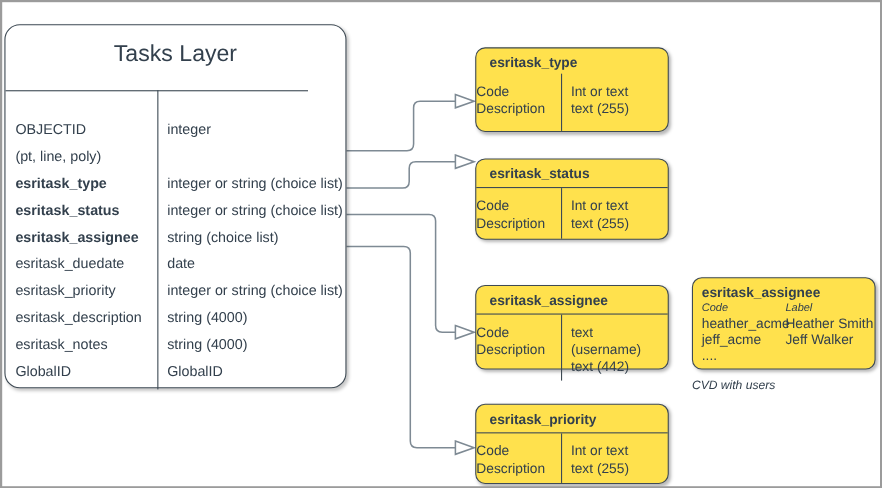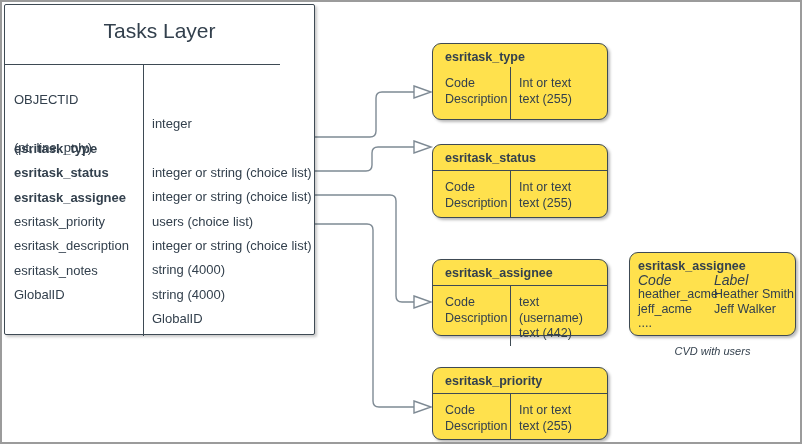--- a/index.html
+++ b/index.html
@@ -16,25 +16,25 @@
     border: 2px solid #9b9b9b;
     overflow: hidden;
   }
   .wires {
     position: absolute; left: 0; top: 0; width: 802px; height: 444px;
     z-index: 1;
   }
 
   
   .main-table {
-    position: absolute; left: 2px; top: 2px;
+    position: absolute; left: 2px; top: 20px;
     width: 311px; height: 331px;
     background: #ffffff;
     border: 1.6px solid #3e4a54;
-    border-radius: 2px;
+    border-radius: 14px;
     box-shadow: 2px 2px 3px rgba(0,0,0,0.22);
     z-index: 2;
     color: #33404d;
   }
   .main-table .title {
     position: absolute; left: 0; top: 14px; width: 100%;
     text-align: center;
     font-size: 21px;
     color: #33404d;
   }
@@ -46,21 +46,21 @@
   .main-table .col-divider {
     position: absolute; left: 138px; top: 59px;
     width: 0; height: 272px;
     border-left: 1.4px solid #3e4a54;
   }
   .main-table .rows {
     position: absolute; left: 0; top: 83px; width: 100%;
   }
   .t-row { display: flex; height: 24.4px; line-height: 24.4px; font-size: 13px; }
   .t-row .fname { width: 138px; padding-left: 9px; white-space: nowrap; overflow: hidden; }
-  .t-row .ftype { padding-left: 9px; white-space: nowrap; margin-top: 24px; }
+  .t-row .ftype { padding-left: 9px; white-space: nowrap; }
   .t-row.bold .fname { font-weight: bold; }
 
   
   .dbox {
     position: absolute;
     width: 176px;
     background: #ffe14d;
     border: 1.4px solid #3e4a54;
     border-radius: 9px;
     box-shadow: 2px 2px 3px rgba(0,0,0,0.28);
@@ -68,21 +68,21 @@
     color: #33404d;
     display: flex; flex-direction: column;
   }
   .dbox .dhead {
     padding: 6px 12px 3px 12px;
     font-size: 12.5px; font-weight: bold;
   }
   .dbox.with-divider .dhead { border-bottom: 1.3px solid #3e4a54; padding-bottom: 5px; }
   .dbox .dbody { flex: 1; display: flex; }
   .dbox .dcell-l {
-    width: 78px; padding: 9px 4px 4px 12px;
+    width: 78px; padding: 9px 4px 4px 0;
     border-right: 1.3px solid #3e4a54;
     font-size: 12.5px; line-height: 15.5px;
   }
   .dbox .dcell-r {
     flex: 1; padding: 9px 4px 4px 8px;
     font-size: 12.5px; line-height: 15.5px;
     white-space: pre-wrap;
   }
 
   
@@ -95,24 +95,24 @@
     box-shadow: 2px 2px 3px rgba(0,0,0,0.28);
     z-index: 2;
     color: #33404d;
     padding: 6px 8px 4px 8px;
     font-size: 12.5px;
   }
   .cvd-box .chead { font-weight: bold; font-size: 12.5px; margin-bottom: 1px; }
   .cvd-row { display: flex; line-height: 14.5px; }
   .cvd-row .c1 { width: 76px; white-space: nowrap; }
   .cvd-row .c2 { white-space: nowrap; }
-  .cvd-row.hdr { font-style: italic; font-size: 14px; line-height: 13px; }
+  .cvd-row.hdr { font-style: italic; font-size: 10px; line-height: 13px; }
   .cvd-caption {
     position: absolute; left: 627px; top: 343px;
-    width: 167px; text-align: center;
+    width: 167px; 
     font-style: italic; font-size: 11px; color: #33404d;
     z-index: 2;
   }
 </style>
 </head>
 <body>
 
 <div class="canvas">
 
   <svg class="wires" width="802" height="444" viewBox="0 0 802 444">
@@ -145,21 +145,25 @@
       <div class="t-row bold">
         <span class="fname">esritask_type</span>
         <span class="ftype">integer or string (choice list)</span>
       </div>
       <div class="t-row bold">
         <span class="fname">esritask_status</span>
         <span class="ftype">integer or string (choice list)</span>
       </div>
       <div class="t-row bold">
         <span class="fname">esritask_assignee</span>
-        <span class="ftype">users (choice list)</span>
+        <span class="ftype">string (choice list)</span>
+      </div>
+      <div class="t-row">
+        <span class="fname">esritask_duedate</span>
+        <span class="ftype">date</span>
       </div>
       <div class="t-row">
         <span class="fname">esritask_priority</span>
         <span class="ftype">integer or string (choice list)</span>
       </div>
       <div class="t-row">
         <span class="fname">esritask_description</span>
         <span class="ftype">string (4000)</span>
       </div>
       <div class="t-row">

